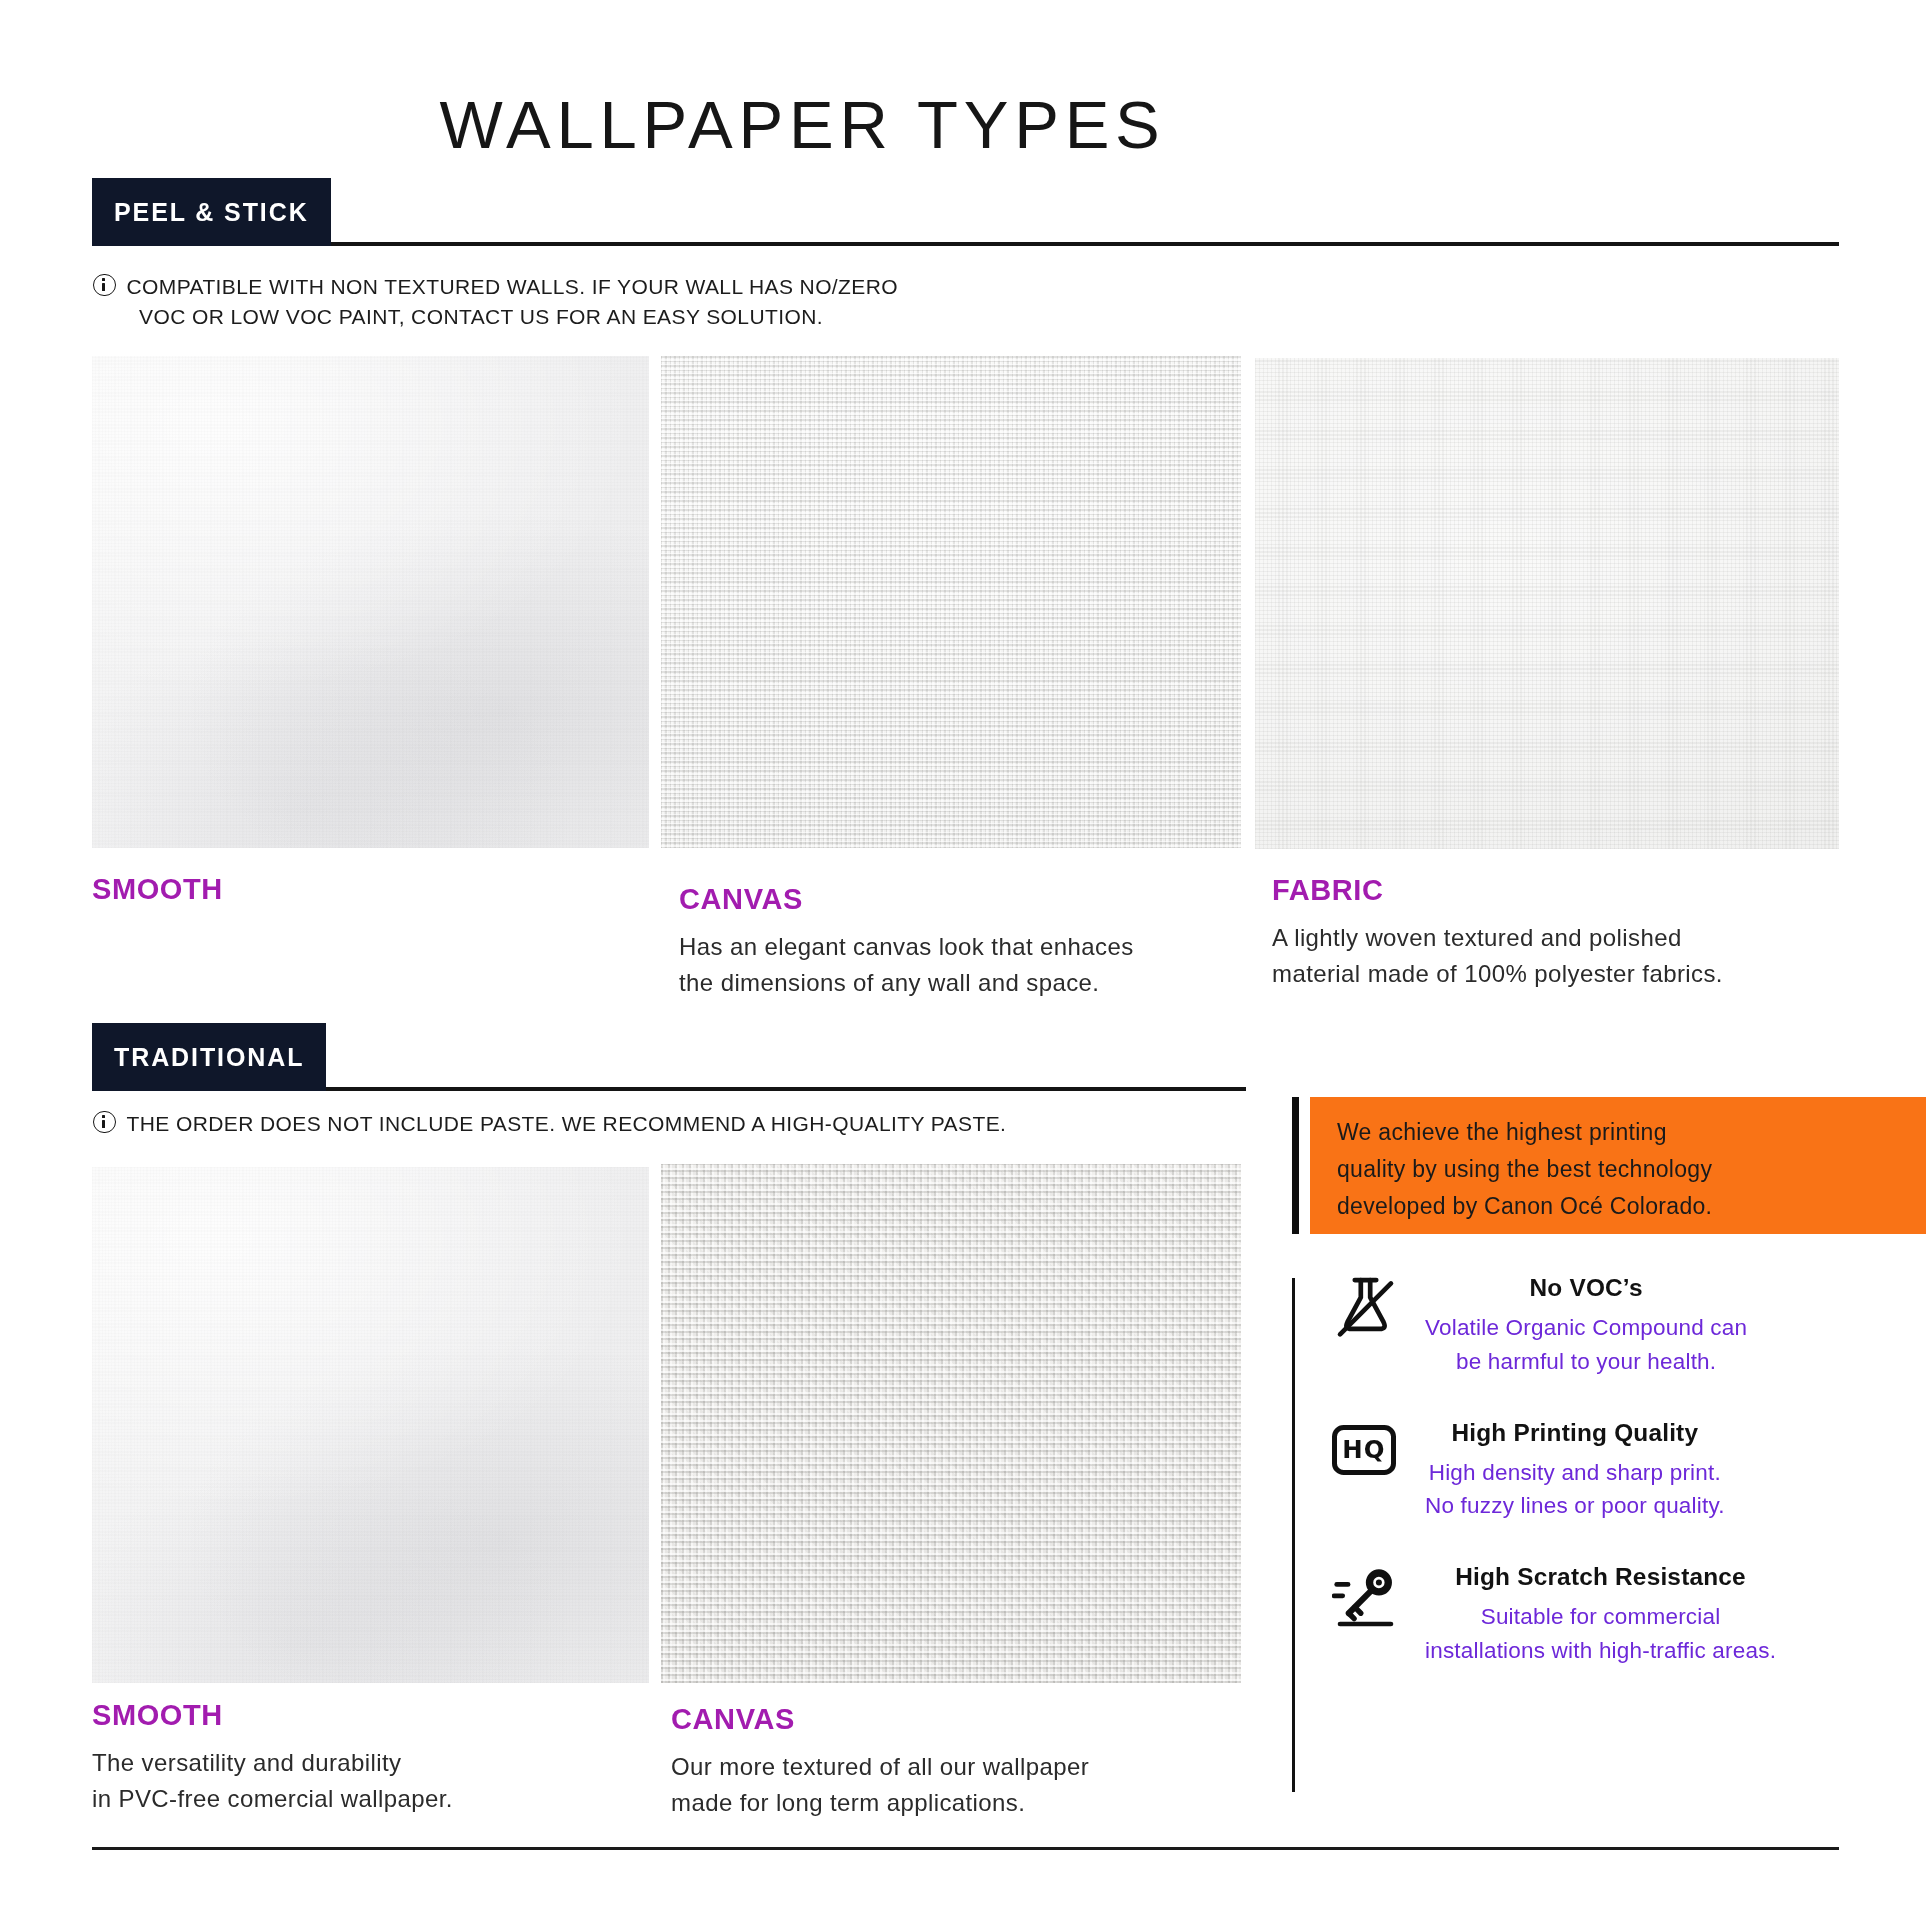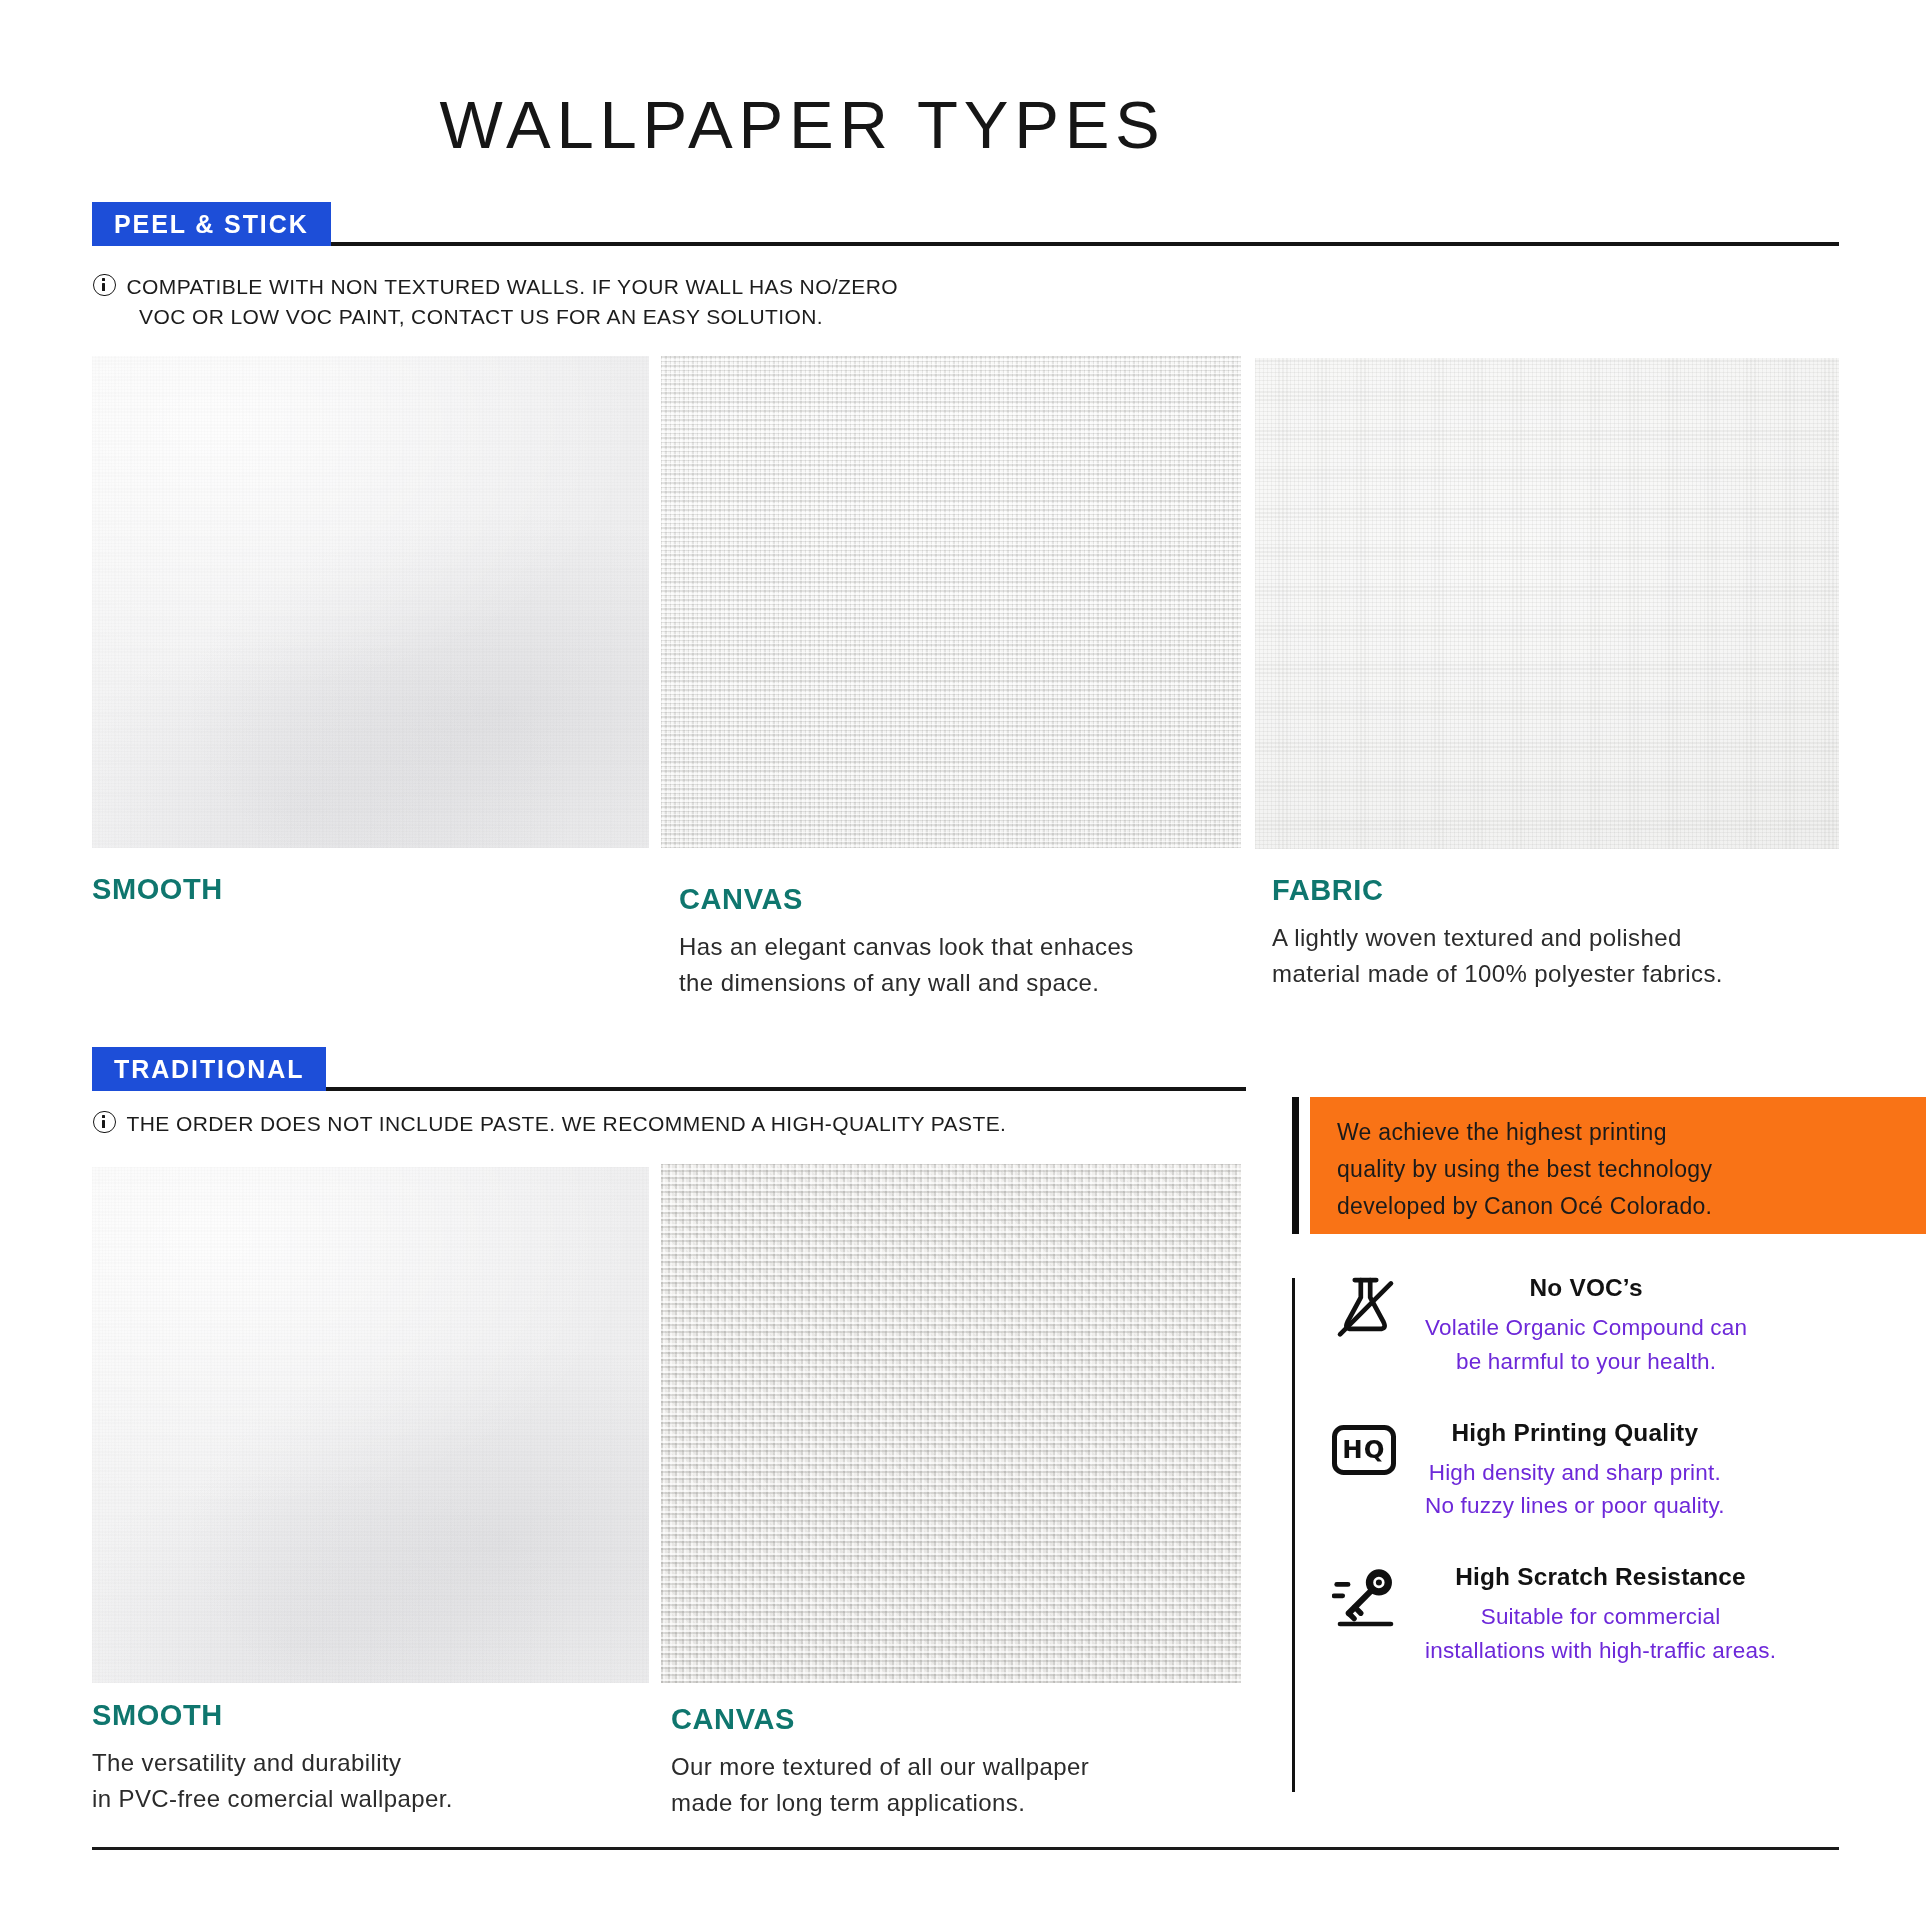--- a/index.html
+++ b/index.html
@@ -8,22 +8,22 @@
   #canvas{position:relative;width:1926px;height:1926px;background:#ffffff;}
 
   
   .title{position:absolute;top:90px;left:0;width:1605px;text-align:center;
          font-size:67px;letter-spacing:5.8px;font-weight:400;color:#161616;line-height:1.05;}
 
   
   .sec-header{position:absolute;display:flex;align-items:flex-end;height:44px;}
   #ps-header{left:92px;top:202px;width:1747px;}
   #tr-header{left:92px;top:1047px;width:1154px;}
-  .sec-label{background:#1d4ed8;color:#ffffff;font-size:25px;font-weight:700;
-             letter-spacing:1.9px;padding:0 22px;height:44px;display:flex;align-items:center;}
+  .sec-label{background:#0f172a;color:#ffffff;font-size:25px;font-weight:700;
+             letter-spacing:1.9px;padding:12px 22px;height:44px;display:flex;align-items:center;}
   .sec-line{flex:1;height:3.9px;background:#141414;}
 
   
   .note{position:absolute;display:flex;gap:11px;font-size:21px;letter-spacing:0.4px;
         color:#1c1c1c;line-height:1.45;}
   #note1{left:93px;top:272px;width:1130px;}
   #note2{left:93px;top:1109px;width:1149px;}
   .note-text{white-space:pre-wrap;}
   .iicon{width:20.5px;height:20.5px;border:1.9px solid #161616;border-radius:50%;
          position:relative;flex:0 0 auto;margin-top:1.9px;}
@@ -69,21 +69,21 @@
       linear-gradient(180deg,#f1f0ee 0%,#edecea 100%);
   }
   #s1a{left:92px;top:356px;width:557px;height:492px;}
   #s2a{left:661px;top:356px;width:580px;height:492px;}
   #s3a{left:1255px;top:358px;width:584px;height:491px;}
   #s1b{left:92px;top:1167px;width:557px;height:516px;}
   #s2b{left:661px;top:1164px;width:580px;height:519px;}
 
   
   .caption{position:absolute;}
-  .cap-title{font-size:29px;font-weight:700;letter-spacing:0.6px;color:#0f766e;}
+  .cap-title{font-size:29px;font-weight:700;letter-spacing:0.6px;color:#a21caf;}
   .cap-body{margin-top:13px;font-size:24px;line-height:1.52;color:#2b2b2b;
             white-space:pre-line;letter-spacing:0.4px;font-weight:400;}
   #c1a{left:92px;top:873px;width:565px;}
   #c2a{left:679px;top:883px;width:584px;}
   #c3a{left:1272px;top:874px;width:584px;}
   #c1b{left:92px;top:1699px;width:565px;}
   #c2b{left:671px;top:1703px;width:597px;}
 
   
   #panel-bar{position:absolute;left:1292px;top:1097px;width:7px;height:137px;background:#0e0e0e;}

